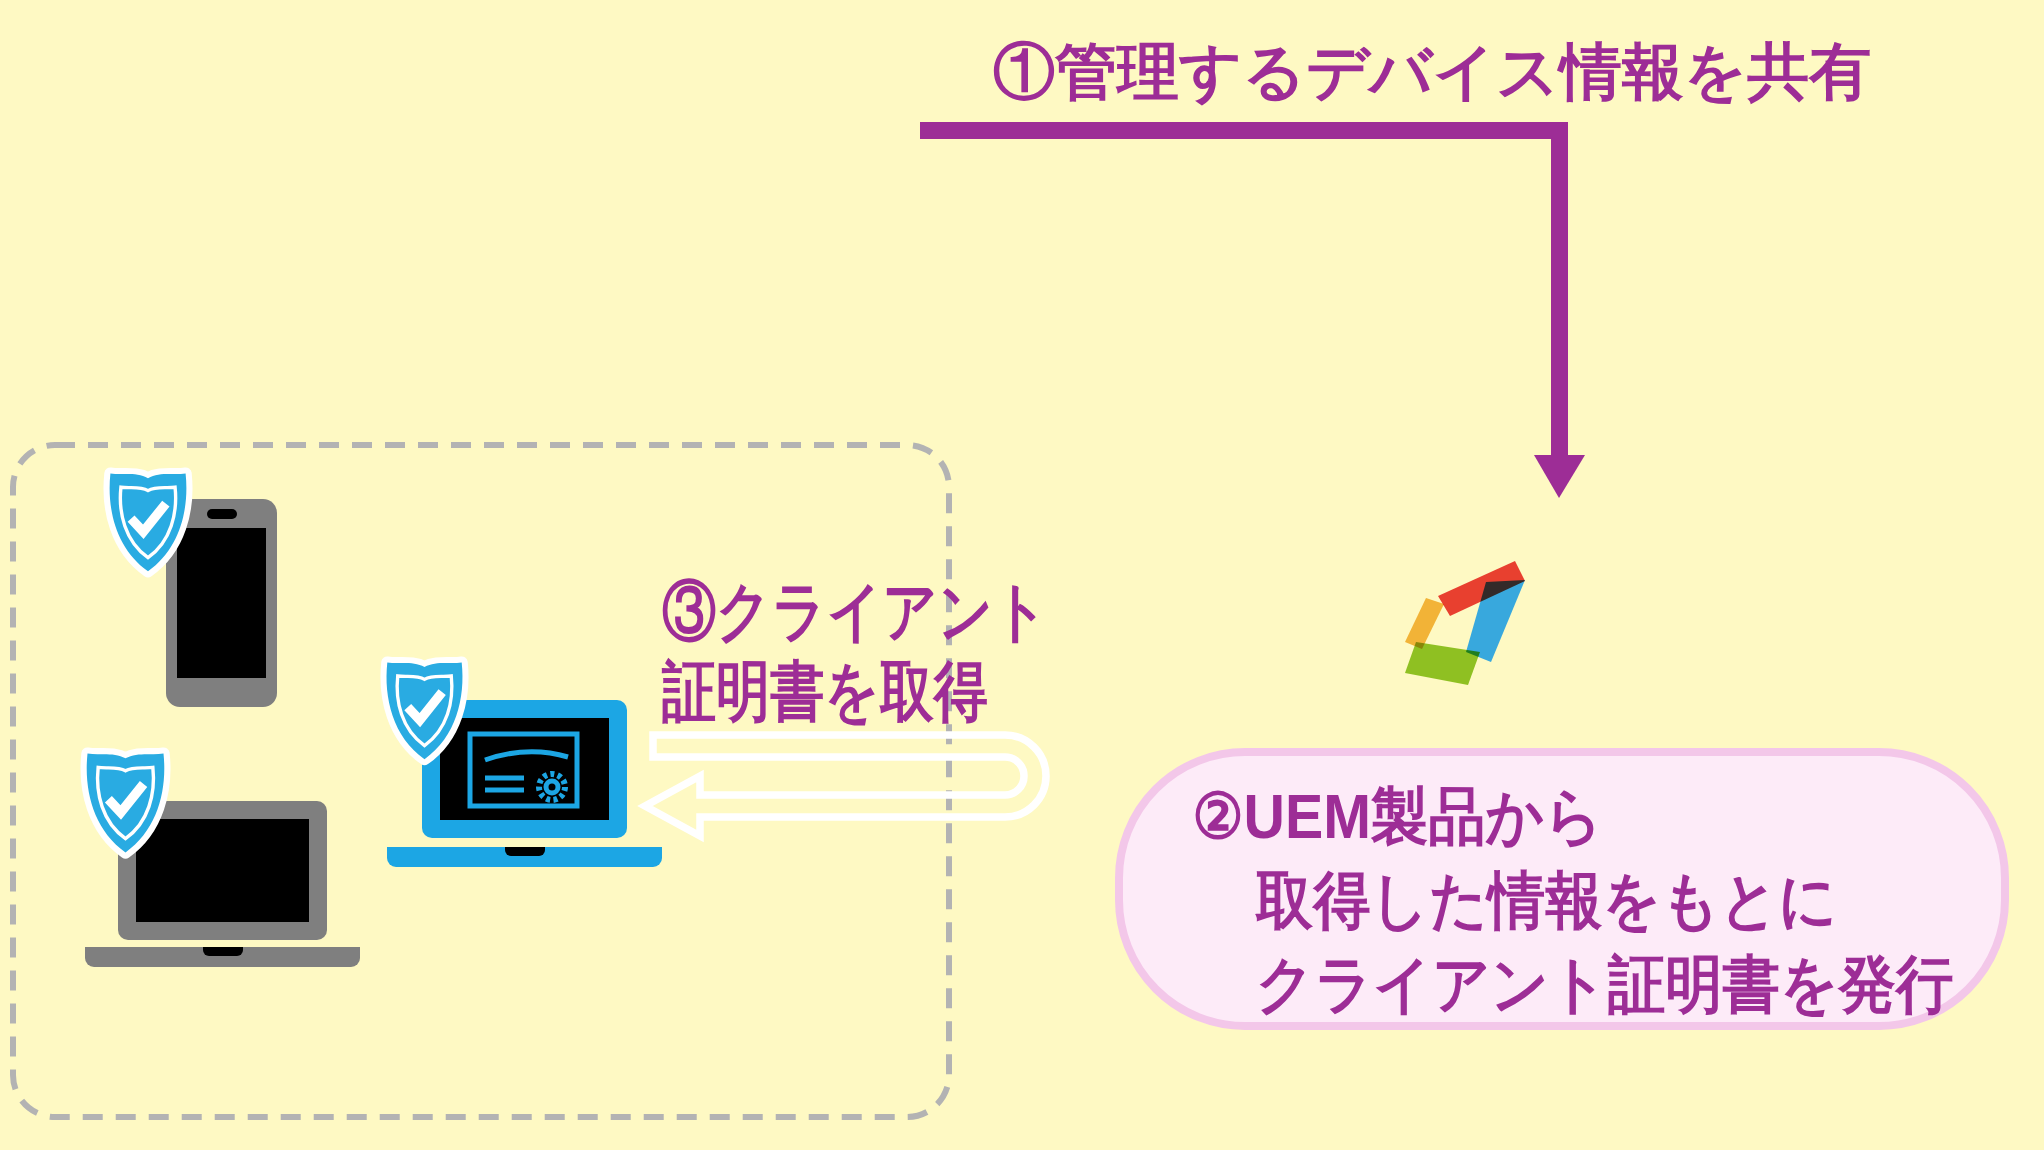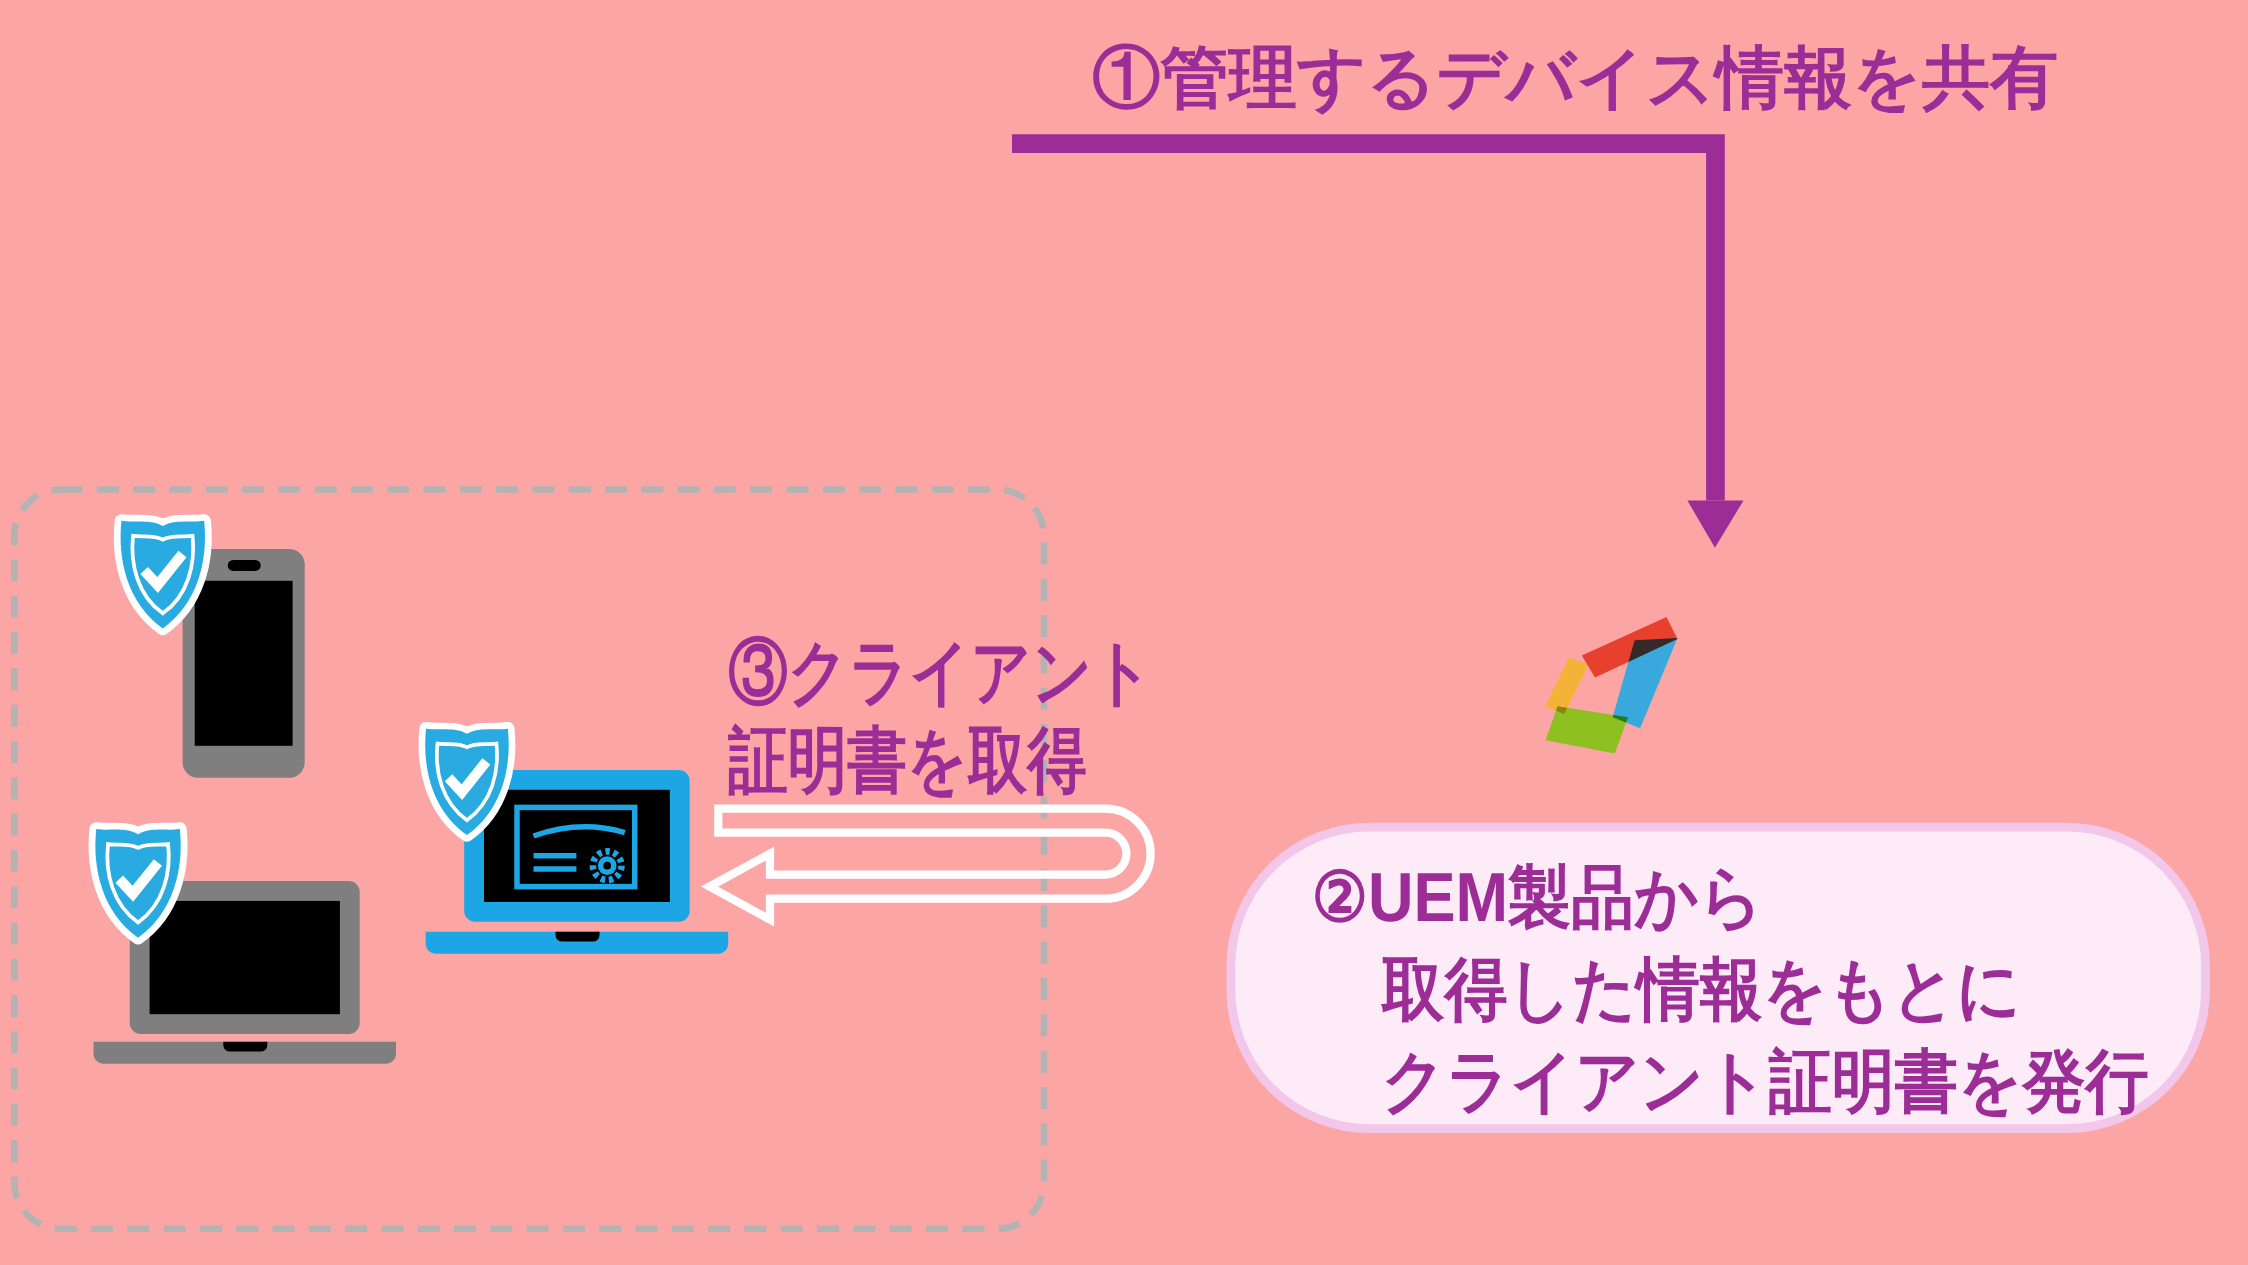--- a/index.html
+++ b/index.html
@@ -1,16 +1,16 @@
 <!DOCTYPE html>
 <html><head>
 <meta charset="utf-8">
 <style>
   html,body{margin:0;padding:0;background:#000;}
-  .stage{position:relative;width:2044px;height:1150px;background:#fca5a5;overflow:hidden;
+  .stage{position:relative;width:2044px;height:1150px;background:#fef9c3;overflow:hidden;
          font-family:"Liberation Sans",sans-serif;}
   .stage svg.scene{position:absolute;left:0;top:0;z-index:2;}
   .jp{position:absolute;font-weight:bold;color:#9d2d96;white-space:nowrap;z-index:3;}
   #step1-label{left:993px;top:40px;font-size:62px;line-height:64px;}
   #step3-label{left:662px;top:571px;font-size:66px;line-height:80px;
                transform:scaleX(0.82);transform-origin:left top;}
   #step2-box{position:absolute;left:1115px;top:748px;width:894px;height:282px;
              background:#fdebf8;border:8px solid #f3c7e9;border-radius:130px;
              box-sizing:border-box;z-index:1;}
   #step2-text{position:absolute;left:1123px;top:748px;z-index:3;

